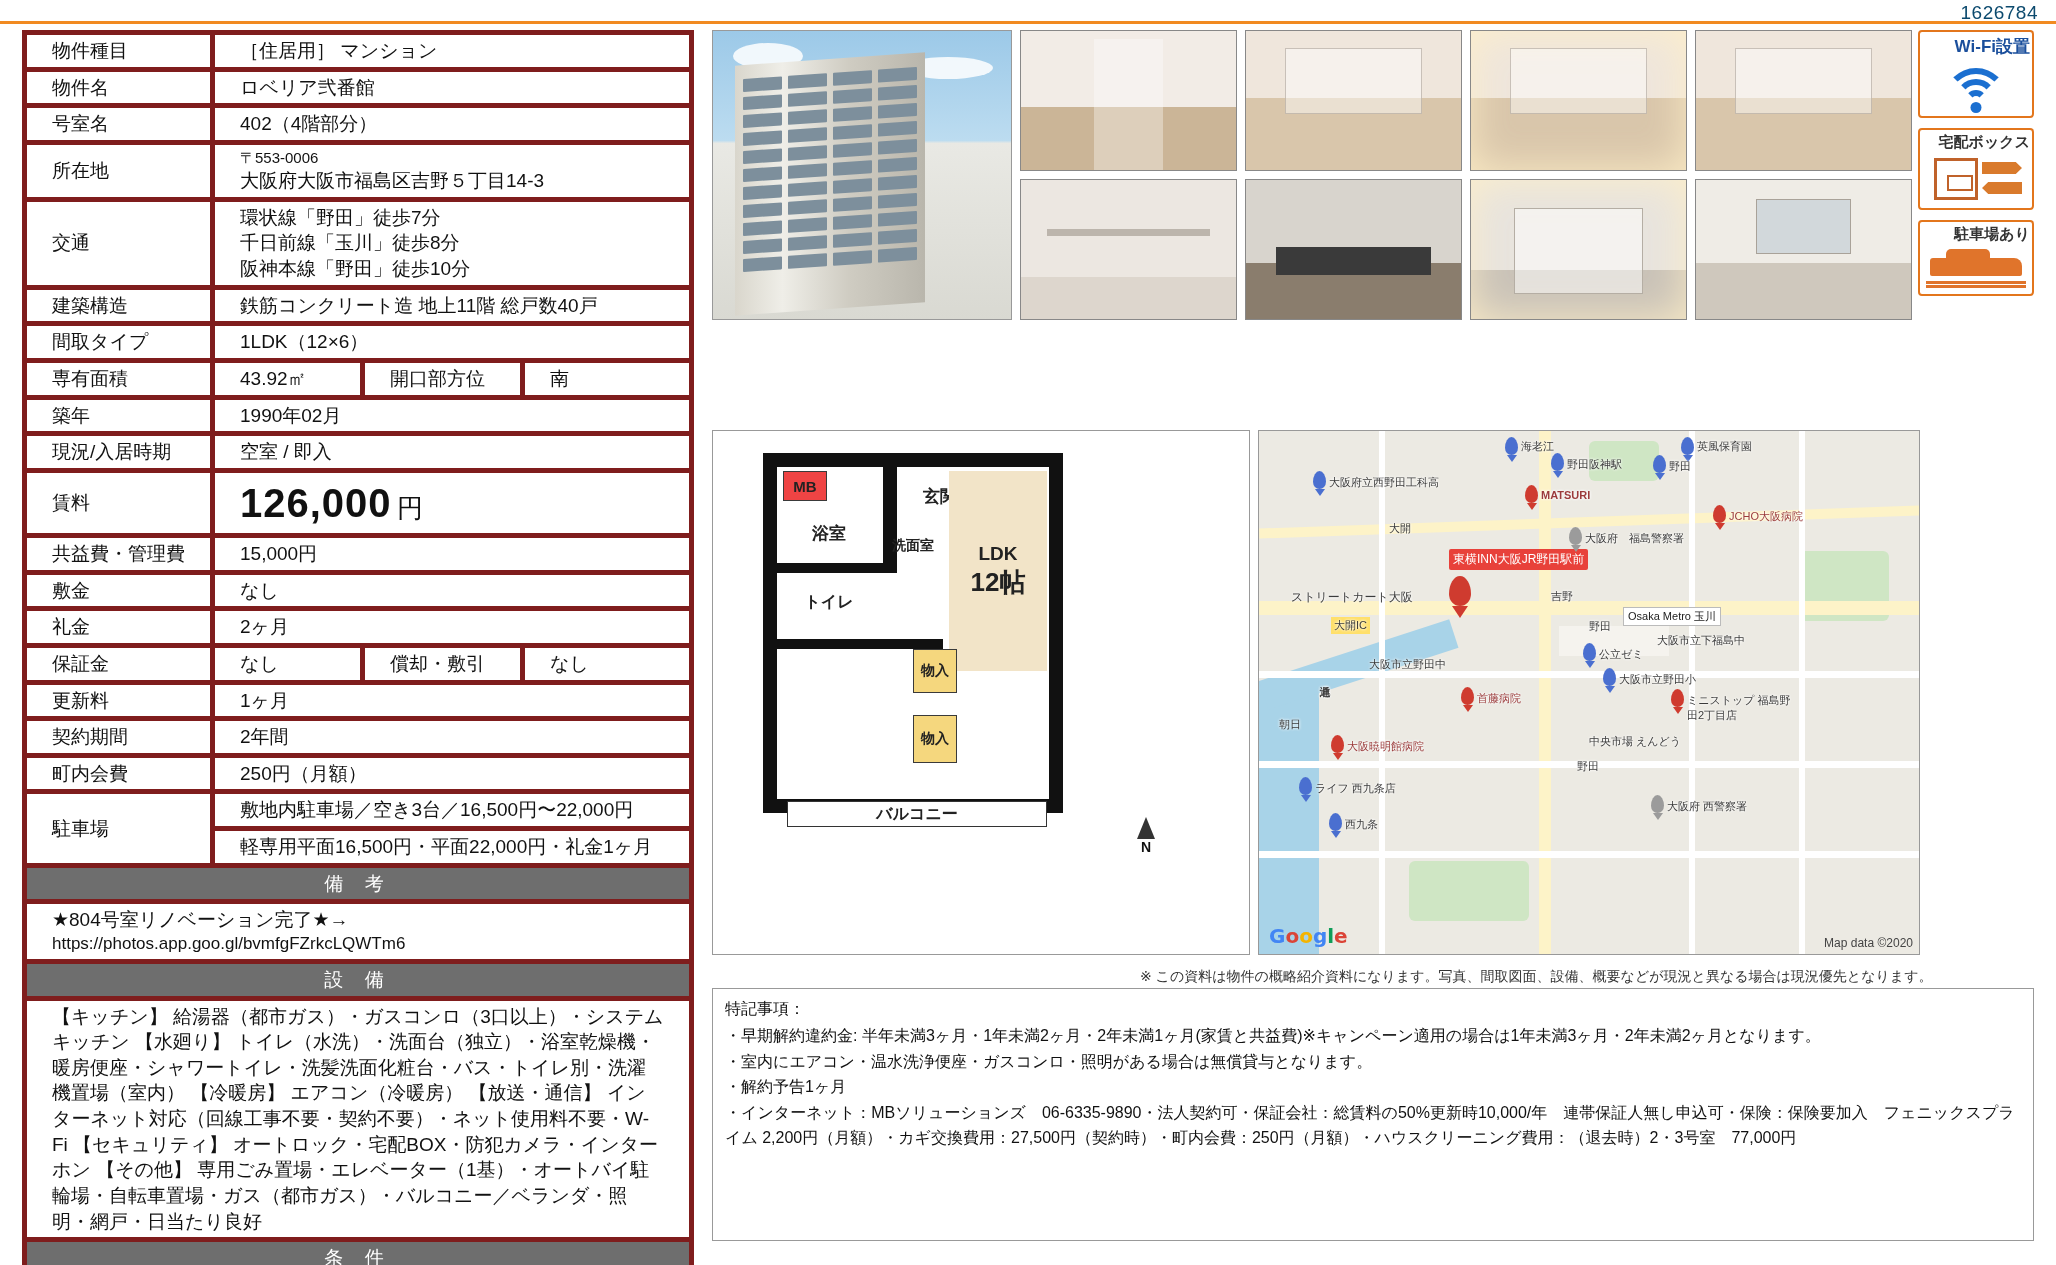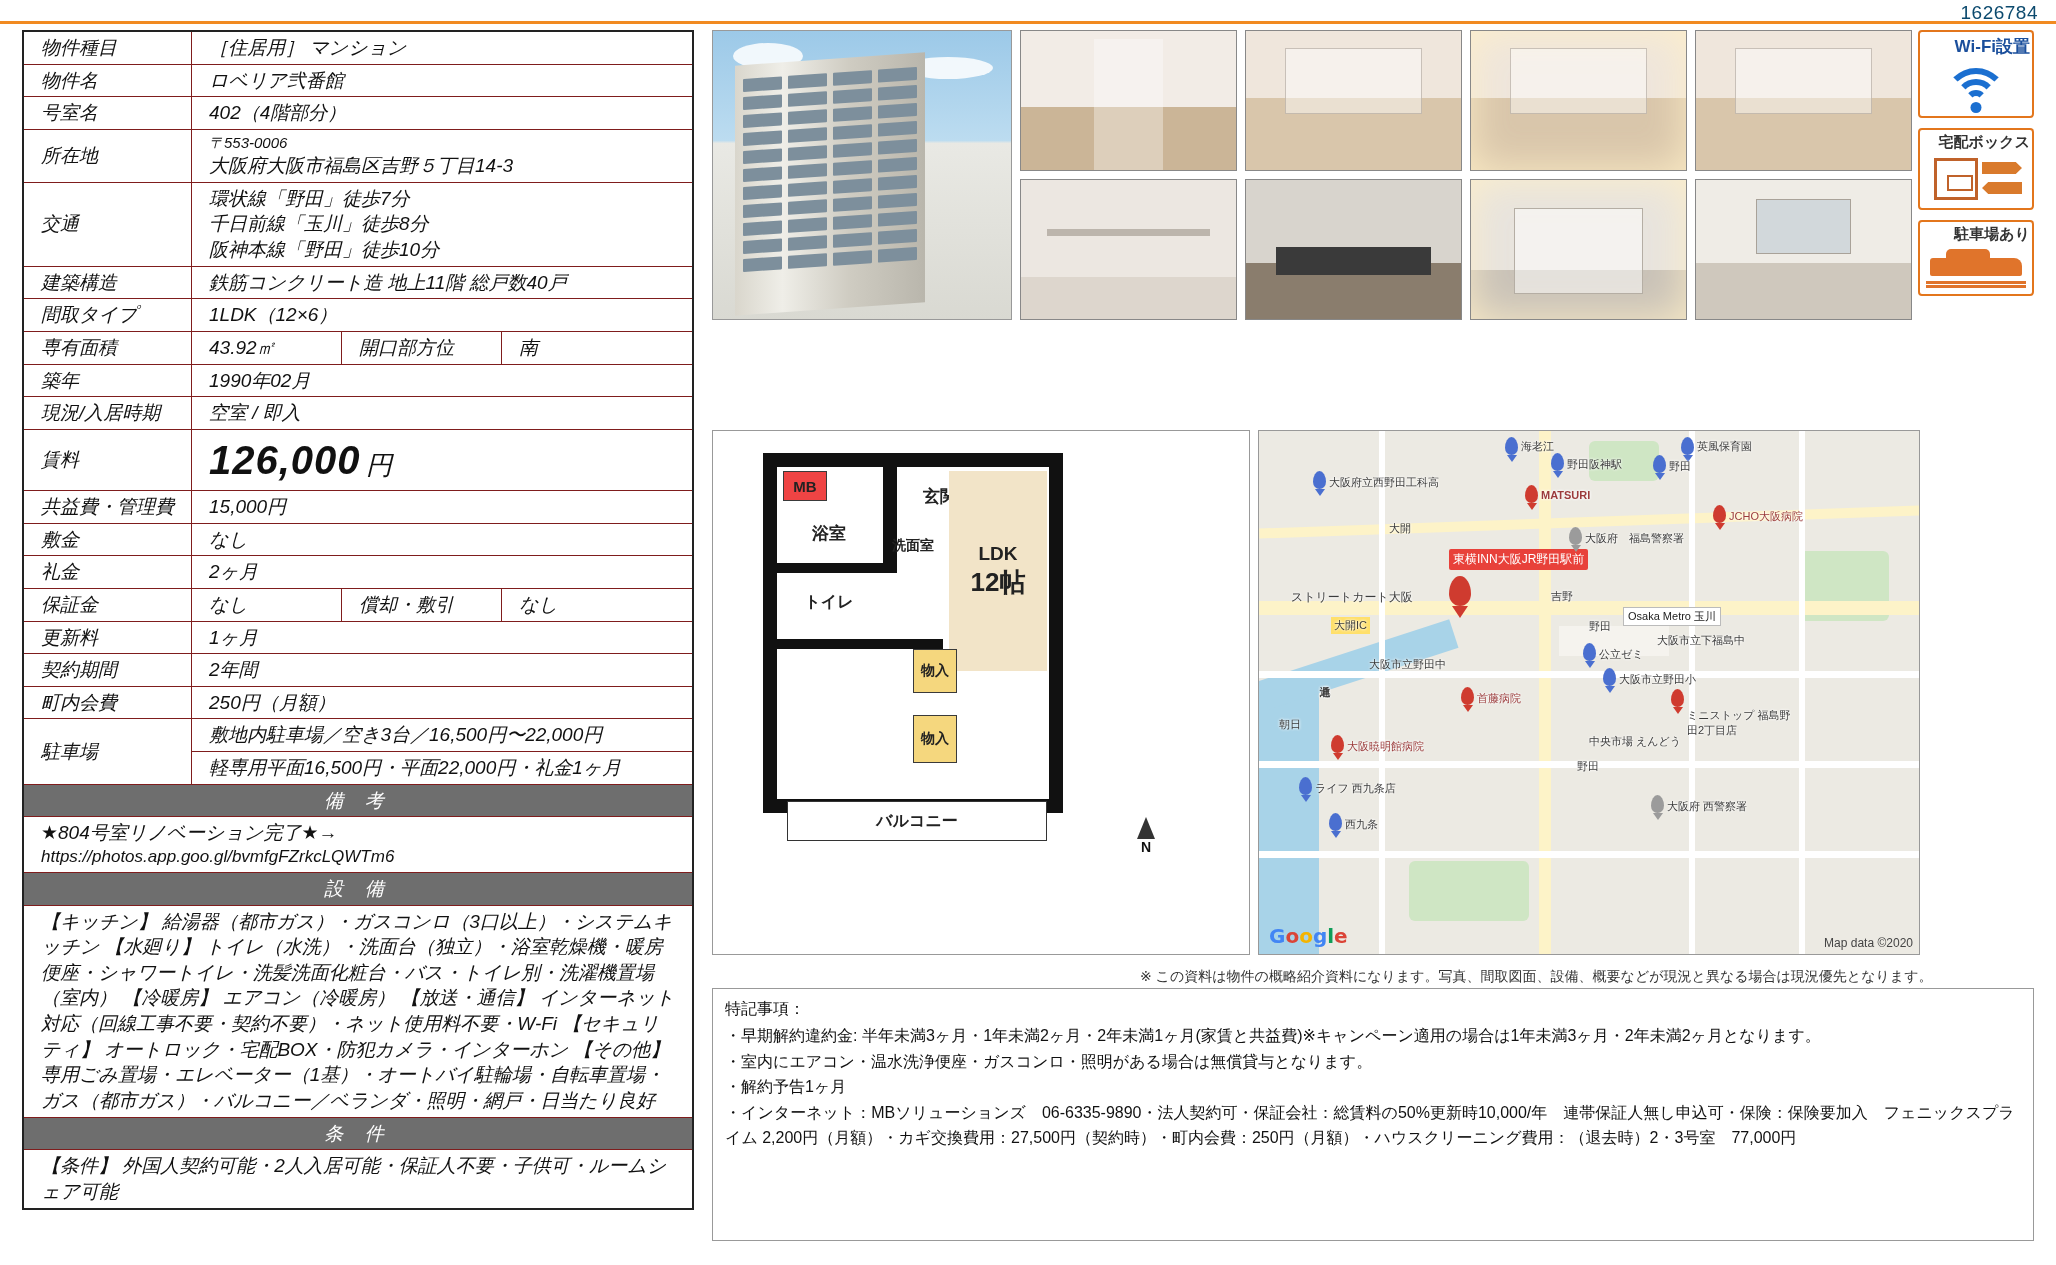--- a/index.html
+++ b/index.html
@@ -21,26 +21,25 @@
     background:#f18a21;
   }
   
   .spec-table {
     position:absolute; left:22px; top:30px; width:672px;
     border-collapse:collapse;
     border:2px solid #222;
     background:#fff;
   }
   .spec-table td {
-    border:1px solid #7f1d1d;
-    padding:3px 17px;
+    border:5px solid #7f1d1d;
+    padding:3px 25px;
     font-size:19px;
     vertical-align:middle;
     line-height:1.35;
-    font-style:italic;
   }
   .lbl { width:168px; font-size:20px; white-space:nowrap; }
   .val { }
   .big-name { font-size:24px; }
   .tiny { font-size:15px; }
   .rent-cell { padding:2px 7px 4px 7px; }
   .rent-num { font-size:40px; font-weight:bold; letter-spacing:1px; }
   .rent-yen { font-size:26px; }
   .hdr-bar {
     background:#6e6e6e; color:#fff; text-align:center;
@@ -490,21 +489,21 @@
     <div class="room white" style="left:124px;top:70px;width:52px;height:46px;font-size:14px;border:none;background:transparent;">洗面室</div>
     <div class="room white" style="left:18px;top:120px;width:96px;height:58px;font-size:16px;border:none;background:transparent;">トイレ</div>
 
     <div class="room" style="left:186px;top:18px;width:98px;height:200px;background:#f2e4c8;border:none;flex-direction:column;">
       <span>LDK</span>
       <span class="big">12帖</span>
     </div>
     <div class="room yellow" style="left:150px;top:196px;width:44px;height:44px;font-size:14px;">物入</div>
     <div class="room yellow" style="left:150px;top:262px;width:44px;height:48px;font-size:14px;">物入</div>
 
-    <div class="room white" style="left:24px;top:348px;width:260px;height:40px;font-size:16px;border:1px solid #333;background:#fff;">バルコニー</div>
+    <div class="room white" style="left:24px;top:348px;width:260px;height:26px;font-size:16px;border:1px solid #333;background:#fff;">バルコニー</div>
 
     <div class="compass">
       <div class="needle"></div>
       <div style="font-size:14px">N</div>
     </div>
   </div>
 </div>
 
 <div class="map-panel">
   <div class="map-bg">
@@ -553,21 +552,21 @@
   <div class="poi" style="left:398px;top:202px">大阪市立下福島中</div>
   <div class="poi" style="left:110px;top:226px">大阪市立野田中</div>
   <div class="poi" style="left:340px;top:216px">公立ゼミ</div>
   <div class="pin blue" style="left:324px;top:212px"></div>
   <div class="poi" style="left:360px;top:241px">大阪市立野田小</div>
   <div class="pin blue" style="left:344px;top:237px"></div>
   <div class="poi" style="left:218px;top:260px;color:#9b3b3b">首藤病院</div>
   <div class="pin" style="left:202px;top:256px"></div>
   <div class="poi" style="left:58px;top:246px;writing-mode:vertical-rl">北港通</div>
   <div class="poi" style="left:20px;top:286px">朝日</div>
-  <div class="poi" style="left:428px;top:277px;width:110px;white-space:normal">ミニストップ 福島野田2丁目店</div>
+  <div class="poi" style="left:428px;top:262px;width:110px;white-space:normal">ミニストップ 福島野田2丁目店</div>
   <div class="pin" style="left:412px;top:258px"></div>
   <div class="poi" style="left:88px;top:308px;color:#9b3b3b">大阪暁明館病院</div>
   <div class="pin" style="left:72px;top:304px"></div>
   <div class="poi" style="left:330px;top:303px">中央市場 えんどう</div>
   <div class="poi" style="left:318px;top:328px">野田</div>
   <div class="poi" style="left:56px;top:350px">ライフ 西九条店</div>
   <div class="pin blue" style="left:40px;top:346px"></div>
   <div class="poi" style="left:86px;top:386px">西九条</div>
   <div class="pin blue" style="left:70px;top:382px"></div>
   <div class="poi" style="left:408px;top:368px">大阪府 西警察署</div>

